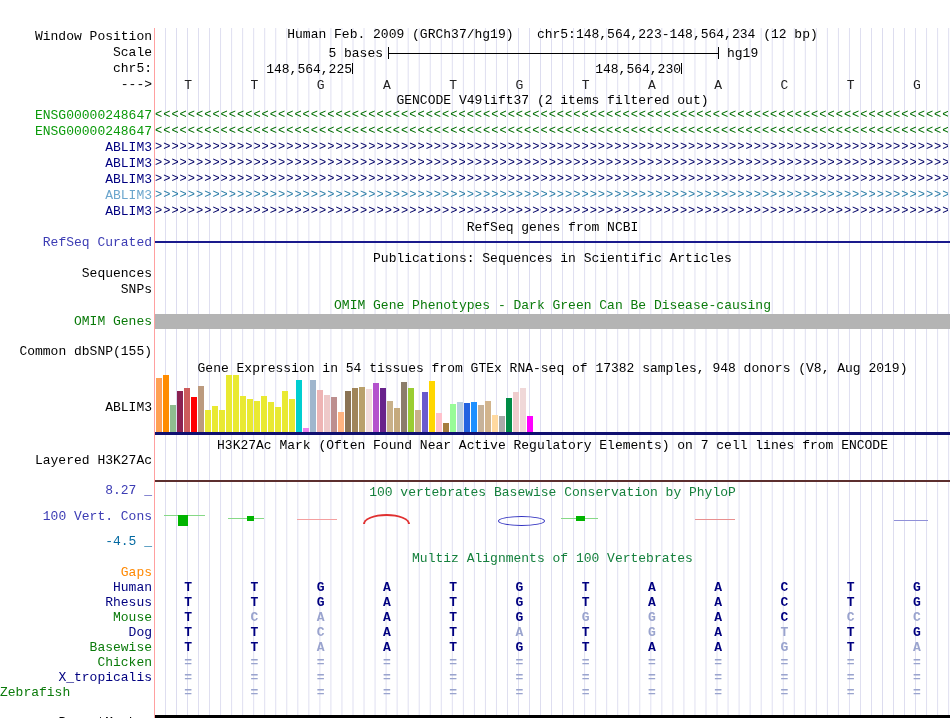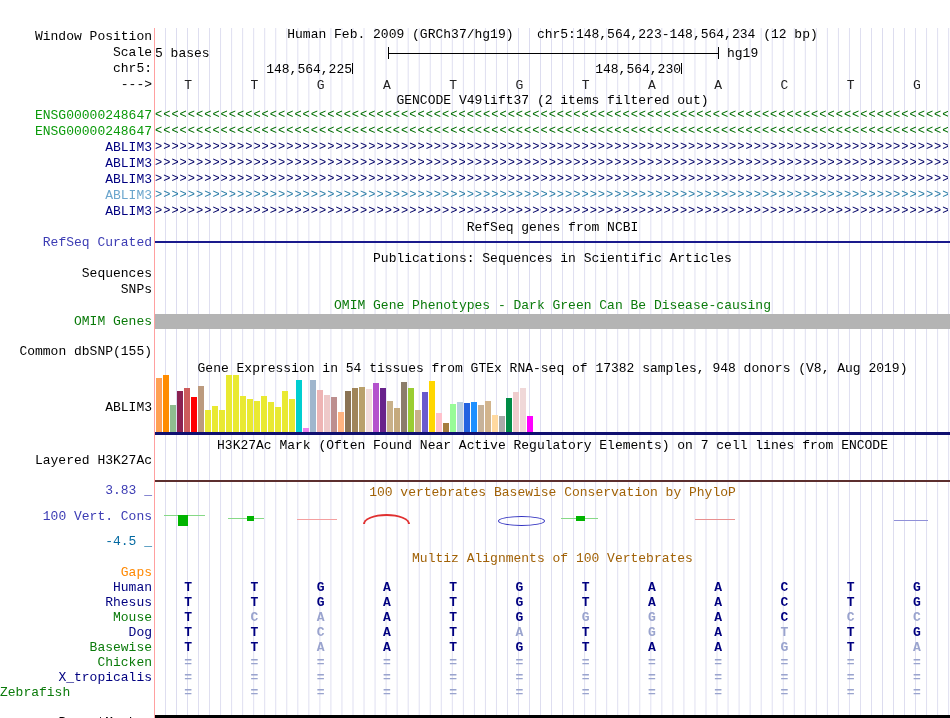--- a/index.html
+++ b/index.html
@@ -6,39 +6,39 @@
   #canvas{position:relative;width:950px;height:718px;background:#fff;overflow:hidden;
           font-family:Liberation Mono, monospace;font-size:13px;color:#000;margin-top:28px;}
   #grid{position:absolute;left:155px;top:0;width:795px;height:718px;
         background-image:linear-gradient(90deg,#dcdcef 1px,transparent 1px);
         background-size:11.04px 100%;background-position:10px 0;z-index:0;}
   #pinkline{position:absolute;left:154px;top:0;width:1px;height:718px;background:#ffa0a0;z-index:1;}
   .lbl{position:absolute;left:0;width:152px;text-align:right;height:14px;line-height:14px;
        white-space:nowrap;z-index:3;}
   .ctr{position:absolute;left:155px;width:795px;text-align:center;height:14px;line-height:14px;z-index:3;}
   .abs{position:absolute;z-index:2;} .grn{color:#0a7a0a;}
-  .tblue{color:#a16207;} .orange{color:#ff8800;}
+  .tblue{color:#15803d;} .orange{color:#ff8800;}
   .maroon{color:#0369a1;text-align:right;} .vblue{color:#3c3cb4;}
   .tick{position:absolute;width:1px;height:11px;background:#000;z-index:2;}
   .hline{position:absolute;left:155px;width:795px;z-index:2;}
 </style>
 </head>
 <body>
 
 <div id="canvas">
   <div id="grid"></div>
   <div id="pinkline"></div>
 
   <div class="lbl" style="top:2px">Window Position</div>
   <div class="lbl" style="top:18px">Scale</div>
   <div class="lbl" style="top:34px">chr5:</div>
   <div class="lbl" style="top:50px">---&gt;</div>
 
   <div class="ctr" style="top:0;white-space:pre">Human Feb. 2009 (GRCh37/hg19)   chr5:148,564,223-148,564,234 (12 bp)</div>
-  <div class="abs" style="left:155px;top:18px;width:228px;">5 bases</div>
+  <div class="abs" style="left:155px;top:18px;width:228px;text-align:right">5 bases</div>
   <div class="abs" style="left:388px;top:19px;width:329px;height:12px;border-left:1px solid #000;border-right:1px solid #000">
     <div style="position:absolute;left:0;top:6px;width:100%;height:1px;background:#000"></div>
   </div>
   <div class="abs" style="left:727px;top:18px">hg19</div>
   <div class="abs" style="left:252px;top:34px;width:100px;text-align:right">148,564,225</div>
   <div class="abs" style="left:581px;top:34px;width:100px;text-align:right">148,564,230</div>
   <div class="tick" style="left:352px;top:35px"></div>
   <div class="tick" style="left:681px;top:35px"></div>
   <div class="bases" id="bases">
       <div style="position:absolute;z-index:2;left:155px;top:50px;width:66.25px;text-align:center;color:#222;">T</div>
@@ -144,21 +144,21 @@
       <div style="position:absolute;z-index:2;left:513px;top:364px;width:6px;height:40px;background:#EFCDCD;"></div>
       <div style="position:absolute;z-index:2;left:520px;top:360px;width:6px;height:44px;background:#F0D8D8;"></div>
       <div style="position:absolute;z-index:2;left:527px;top:388px;width:6px;height:16px;background:#FF00FF;"></div>
     </div>
   <div class="hline" style="top:404px;height:3px;background:#101070"></div>
 
   <div class="ctr" style="top:411px">H3K27Ac Mark (Often Found Near Active Regulatory Elements) on 7 cell lines from ENCODE</div>
   <div class="lbl" style="top:426px">Layered H3K27Ac</div>
   <div class="hline" style="top:452px;height:2px;background:#5c2e2e"></div>
 
-  <div class="lbl vblue" style="top:456px">3.83 _</div>
+  <div class="lbl vblue" style="top:456px">8.27 _</div>
   <div class="ctr tblue" style="top:458px">100 vertebrates Basewise Conservation by PhyloP</div>
   <div class="lbl vblue" style="top:482px">100 Vert. Cons</div>
   <div class="lbl maroon" style="top:507px">-4.5 _</div>
   <div id="phylofeat">
       <div style="position:absolute;z-index:2;left:164px;top:487px;width:41px;height:1px;background:#86d986;"></div>
       <div style="position:absolute;z-index:2;left:178px;top:487px;width:10px;height:11px;background:#00b400;"></div>
       <div style="position:absolute;z-index:2;left:228px;top:490px;width:36px;height:1px;background:#86d986;"></div>
       <div style="position:absolute;z-index:2;left:247px;top:488px;width:7px;height:5px;background:#00b400;"></div>
       <div style="position:absolute;z-index:2;left:297px;top:491px;width:40px;height:1px;background:#f4a0a0;"></div>
       <div style="position:absolute;z-index:2;left:363px;top:486px;width:43px;height:8px;border:2px solid #e03030;border-bottom:none;border-radius:50% 50% 0 0 / 100% 100% 0 0;"></div>

